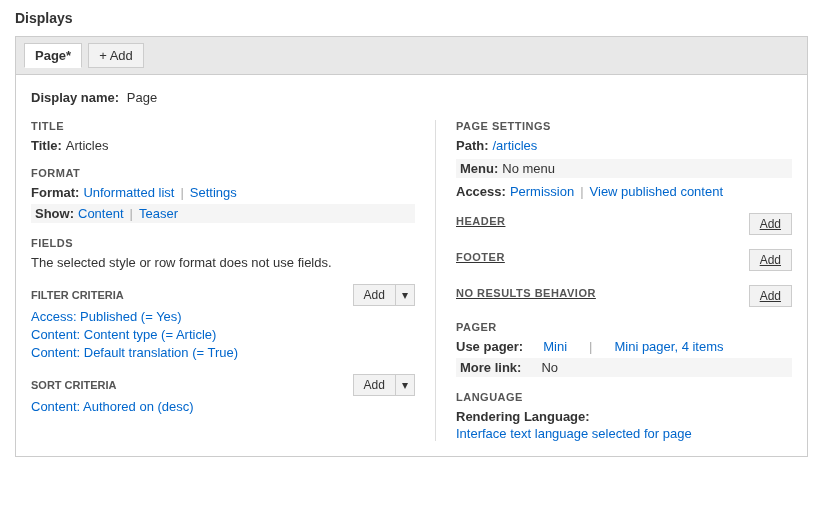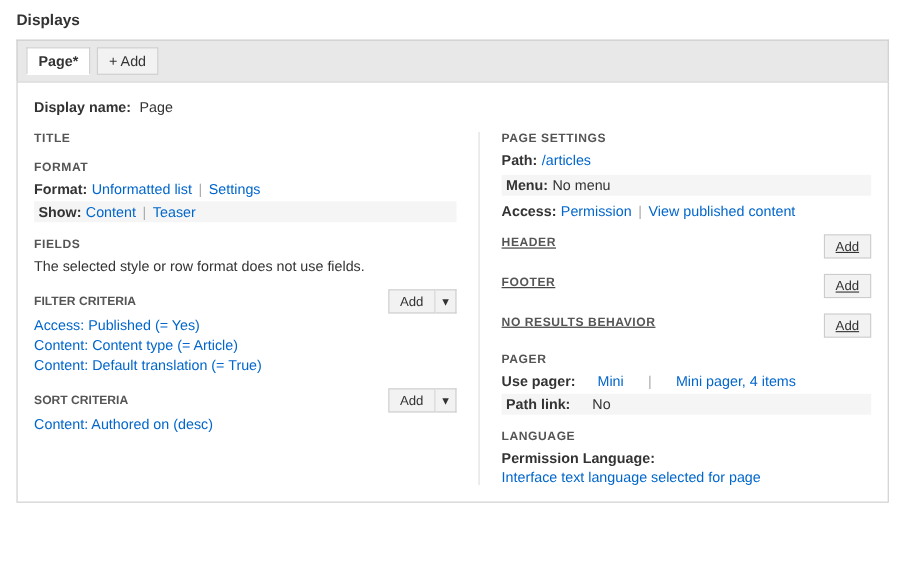--- a/index.html
+++ b/index.html
@@ -103,20 +103,24 @@
     <div class="display-name-row">
       <span class="label">Display name:</span>
       <span class="value">Page</span>
     </div>
 
     <div class="two-col">
 
       <div class="left-col">
 
         <div class="section-title">TITLE</div>
+        <div class="field-row">
+          <span class="field-label">Title:</span>
+          <span class="field-value">Articles</span>
+        </div>
 
         <div class="section-title">FORMAT</div>
         <div class="field-row">
           <span class="field-label">Format:</span>
           <a class="link">Unformatted list</a>
           <span class="separator">|</span>
           <a class="link">Settings</a>
         </div>
         <div class="field-row show-row highlighted-row">
           <span class="field-label">Show:</span>
@@ -189,25 +193,25 @@
 
         
         <div class="section-title">PAGER</div>
         <div class="pager-row">
           <span class="field-label">Use pager:</span>
           <a class="link">Mini</a>
           <span class="separator">|</span>
           <a class="link">Mini pager, 4 items</a>
         </div>
         <div class="pager-row highlighted-row">
-          <span class="field-label">Path link:</span>
+          <span class="field-label">More link:</span>
           <span class="field-value">No</span>
         </div>
 
         
         <div class="section-title">LANGUAGE</div>
-        <div class="rendering-label">Permission Language:</div>
+        <div class="rendering-label">Rendering Language:</div>
         <a class="rendering-value link">Interface text language selected for page</a>
 
       </div>
     </div>
   </div>
 </div>
 
 </body></html>

